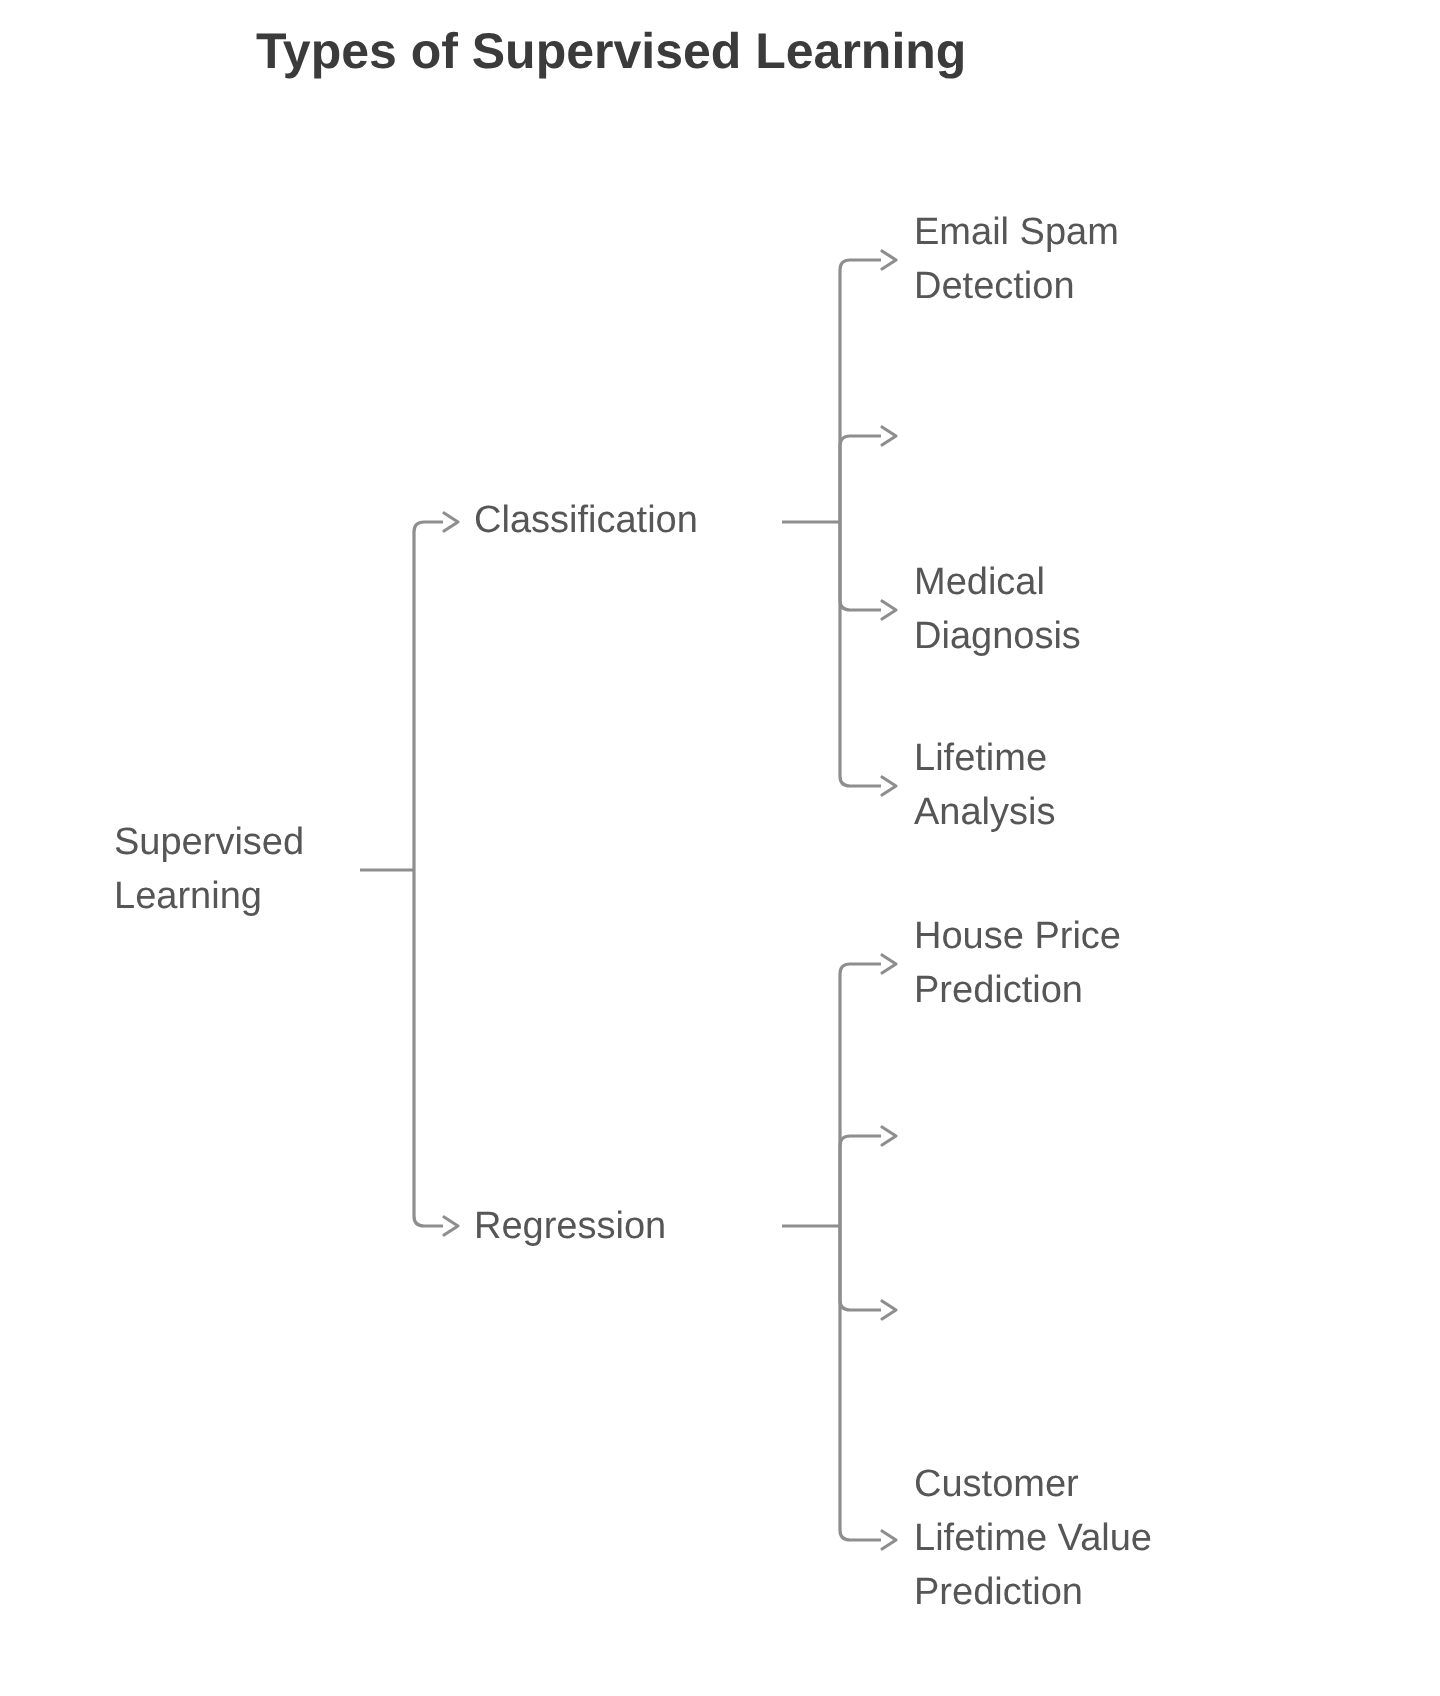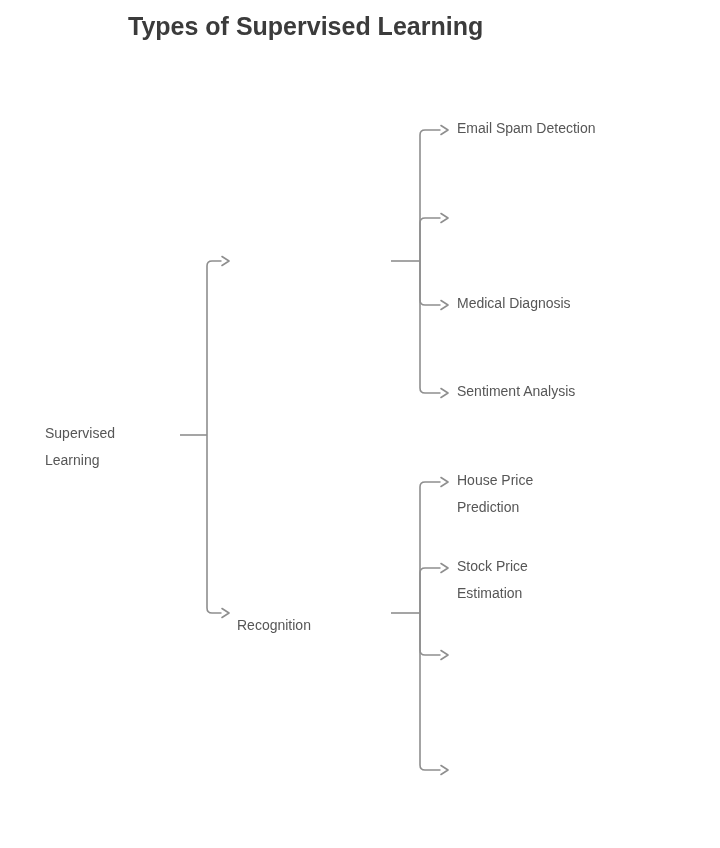--- a/index.html
+++ b/index.html
@@ -32,26 +32,25 @@
     left:128px;top:10px;
     margin:0;
     font-size:25px;
     line-height:32px;
     font-weight:bold;
     color:var(--title-color);
     white-space:nowrap;
   }
   .node{
     position:absolute;
-    font-size:14px;
+    font-size:19px;
     line-height:27px;
     color:var(--text-color);
-    margin-top:12px;
   }
-  .node.root{left:45px;top:408px;width:125px;}
+  .node.root{left:57px;top:408px;width:125px;}
   .node.branch{white-space:nowrap;}
   .node.leaf{left:457px;width:140px;}
 </style>
 </head>
 <body>
 
 <div class="canvas">
 
   <svg class="connectors" viewBox="0 0 720 848" aria-hidden="true">
 
@@ -89,22 +88,23 @@
     <path class="arrow" d="M441 650.5 L448 655 L441 659.5"></path>
 
     <path d="M420 613 V765 Q420 770 425 770 H440.5"></path>
     <path class="arrow" d="M441 765.5 L448 770 L441 774.5"></path>
   </svg>
 
   <h1 class="title">Types of Supervised Learning</h1>
 
   <div class="node root">Supervised Learning</div>
 
-  <div class="node branch" style="left:237px;top:600px">Recognition</div>
+  <div class="node branch" style="left:237px;top:247px">Classification</div>
+  <div class="node branch" style="left:237px;top:600px">Regression</div>
 
   <div class="node leaf" style="top:103px">Email Spam Detection</div>
   <div class="node leaf" style="top:278px">Medical Diagnosis</div>
-  <div class="node leaf" style="top:366px">Sentiment Analysis</div>
+  <div class="node leaf" style="top:366px">Lifetime Analysis</div>
 
   <div class="node leaf" style="top:455px">House Price Prediction</div>
-  <div class="node leaf" style="top:541px">Stock Price Estimation</div>
+  <div class="node leaf" style="top:729px">Customer Lifetime Value Prediction</div>
 
 </div>
 
 </body></html>

